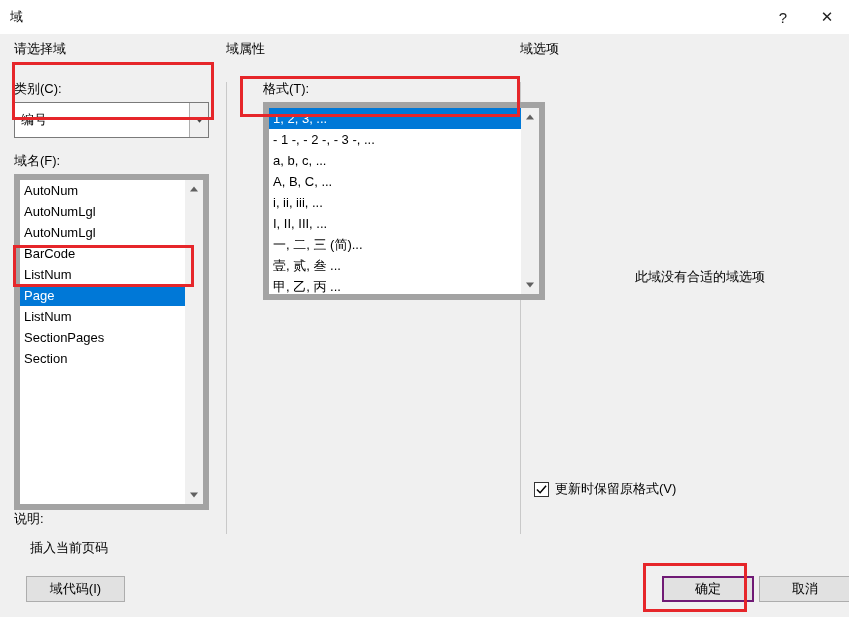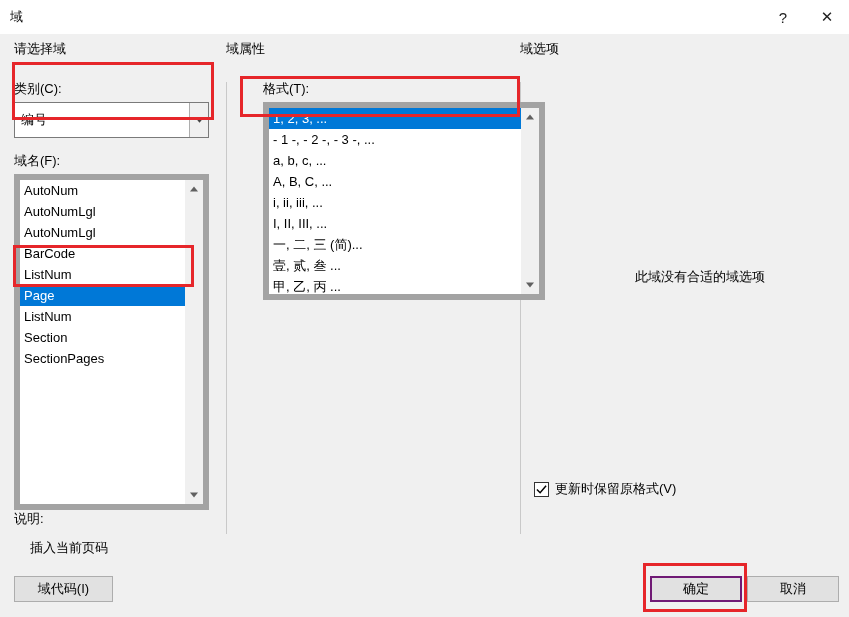--- a/index.html
+++ b/index.html
@@ -50,21 +50,21 @@
 
     .note-text { display: block; color: #000; padding-top: 50px; text-align: center; }
 
     .checkbox-row { display: flex; align-items: center; gap: 6px; position: absolute; left: 534px; top: 480px; }
     .checkbox-visual { width: 15px; height: 15px; border: 1px solid #333; background: #fff; display: flex; align-items: center; justify-content: center; }
     .checkbox-visual svg { width: 11px; height: 11px; }
 
     .desc-label { position: absolute; left: 14px; top: 510px; }
     .desc-text { position: absolute; left: 30px; top: 539px; }
 
-    .btnbar { position: absolute; left: 0; right: 0; bottom: 0; height: 56px; }
+    .btnbar { position: absolute; left: 12px; right: 0; bottom: 0; height: 56px; }
     .btn { position: absolute; height: 26px; background: #e1e1e1; border: 1px solid #adadad; display: flex; align-items: center; justify-content: center; min-width: 92px; }
     .btn.primary { border: 2px solid #701a75; background: #e1e1e1; }
     .btn.fieldcodes { left: 14px; top: 15px; width: 99px; }
     .btn.ok { left: 650px; top: 15px; width: 89px; }
     .btn.cancel { left: 747px; top: 15px; width: 89px; }
 
     .col-headers { display:flex; gap:0; }
   </style>
 </head>
 <body>
@@ -100,22 +100,22 @@
       <span class="field-label" style="margin-top:14px">域名(F):</span>
       <div class="listbox lb-names">
         <div class="listbox-inner" id="names-list">
             <div class="listbox-item">AutoNum</div>
             <div class="listbox-item">AutoNumLgl</div>
             <div class="listbox-item">AutoNumLgl</div>
             <div class="listbox-item">BarCode</div>
             <div class="listbox-item">ListNum</div>
             <div class="listbox-item selected">Page</div>
             <div class="listbox-item">ListNum</div>
+            <div class="listbox-item">SectionPages</div>
             <div class="listbox-item">Section</div>
-            <div class="listbox-item">SectionPages</div>
           </div>
         <div class="scrollbar">
           <div class="sb-btn">
               <svg viewBox="0 0 10 6">
                 <path d="M0 6 L5 0 L10 6" fill="#606060"></path>
               </svg>
             </div>
           <div class="sb-track"></div>
           <div class="sb-btn">
               <svg viewBox="0 0 10 6">

